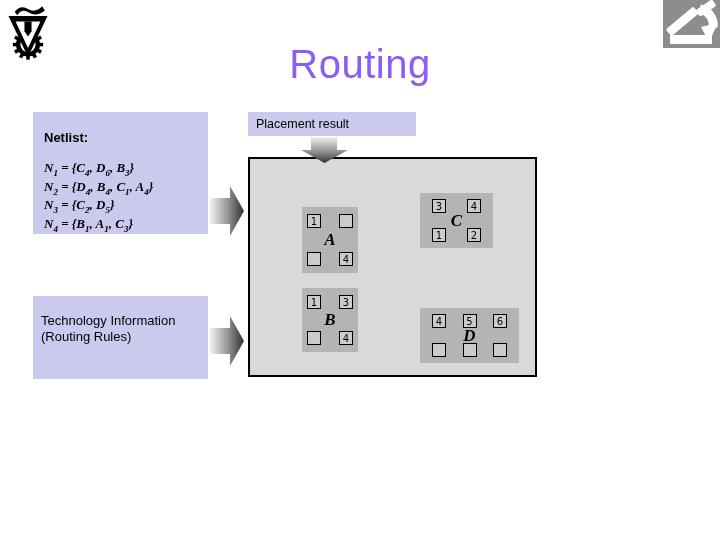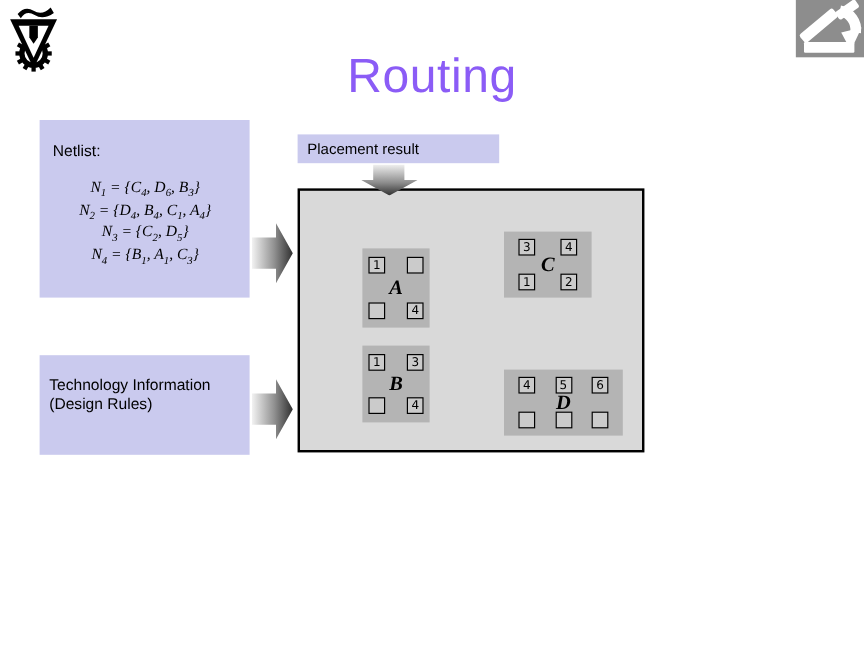--- a/index.html
+++ b/index.html
@@ -7,24 +7,24 @@
          font-family:"Liberation Sans",sans-serif;}
 
   
   #title{position:absolute;left:0;top:42px;width:100%;text-align:center;
          font-size:40px;color:#8b5cf6;letter-spacing:0.5px;}
   .logo-left{position:absolute;left:4px;top:2px;}
   .logo-right{position:absolute;left:663px;top:0;}
 
   
   .panel{position:absolute;background:var(--lavender);box-sizing:border-box;color:#000;}
-  #netlist-panel{left:33px;top:100px;width:175px;height:148px;padding:18px 10px 0 11px;}
+  #netlist-panel{left:33px;top:112px;width:175px;height:122px;padding:18px 10px 0 11px;font-weight:bold;}
   #netlist-heading{font-size:13px;margin-bottom:16px;}
   .net-line{font-family:"Liberation Serif",serif;font-style:italic;font-size:13px;
-            line-height:14px;white-space:nowrap;text-align:center;}
+            line-height:14px;white-space:nowrap;}
   .net-line sub{font-size:9px;}
   #tech-panel{left:33px;top:296px;width:175px;height:83px;padding:17px 10px 16px 8px;}
   #tech-panel div{font-size:13px;line-height:16px;}
   #placement-label-box{left:248px;top:112px;width:168px;height:24px;
                        display:flex;align-items:center;padding-left:8px;font-size:12.5px;}
 
   
   .arrow-right-1{position:absolute;left:210px;top:184px;}
   .arrow-right-2{position:absolute;left:210px;top:314px;}
   .arrow-down{position:absolute;left:301px;top:137px;z-index:3;}
@@ -99,21 +99,21 @@
     <div>
         <div class="net-line">N<sub>1</sub> = {C<sub>4</sub>, D<sub>6</sub>, B<sub>3</sub>}</div>
         <div class="net-line">N<sub>2</sub> = {D<sub>4</sub>, B<sub>4</sub>, C<sub>1</sub>, A<sub>4</sub>}</div>
         <div class="net-line">N<sub>3</sub> = {C<sub>2</sub>, D<sub>5</sub>}</div>
         <div class="net-line">N<sub>4</sub> = {B<sub>1</sub>, A<sub>1</sub>, C<sub>3</sub>}</div>
       </div>
   </div>
 
   <div id="tech-panel" class="panel">
     <div>Technology Information</div>
-    <div>(Design Rules)</div>
+    <div>(Routing Rules)</div>
   </div>
 
   <div id="placement-label-box" class="panel">
     <span>Placement result</span>
   </div>
 
   <div class="arrow-right-1">
     <svg width="35" height="54" viewBox="0 0 35 54">
       <defs>
         <linearGradient id="gh1" x1="0" y1="0" x2="1" y2="0">

